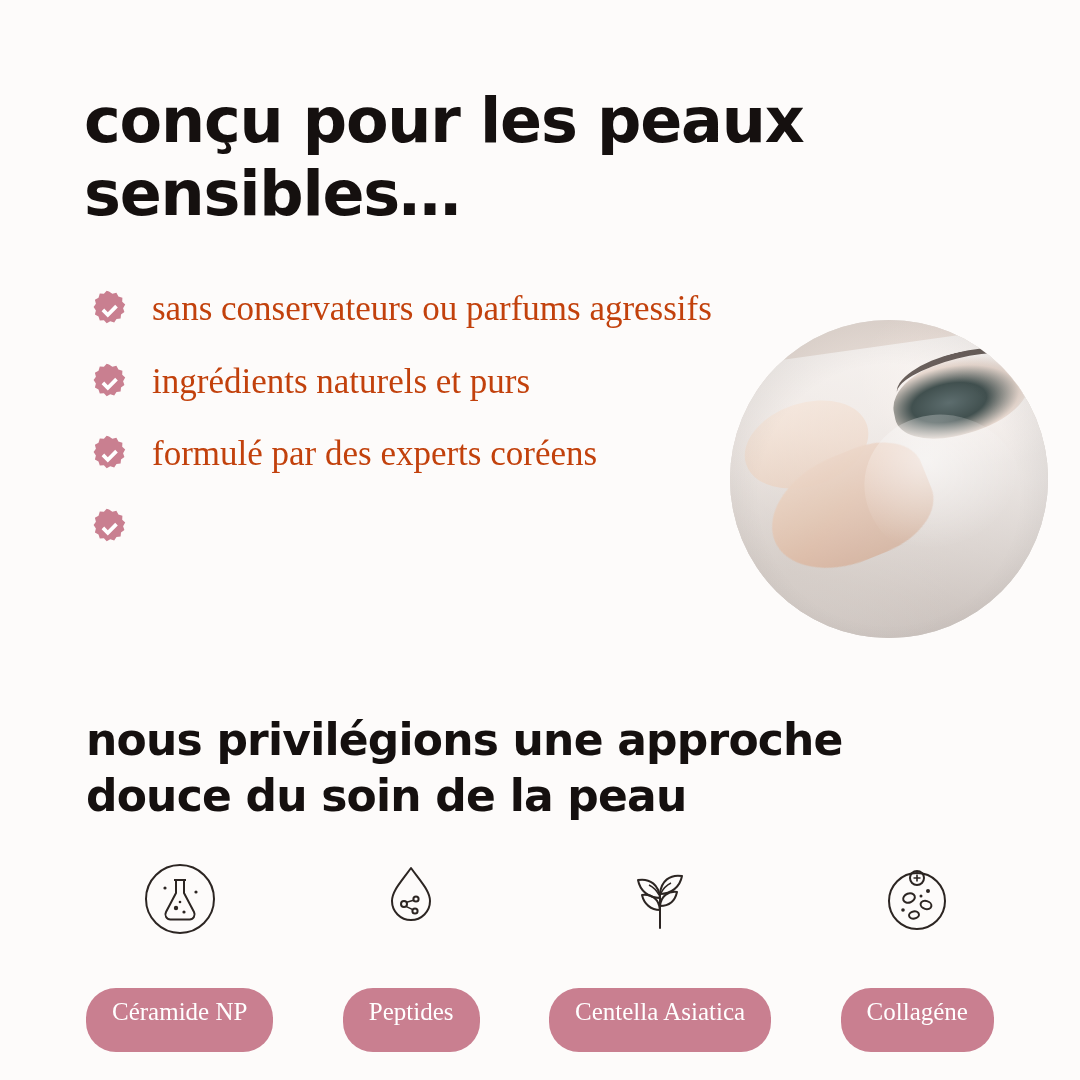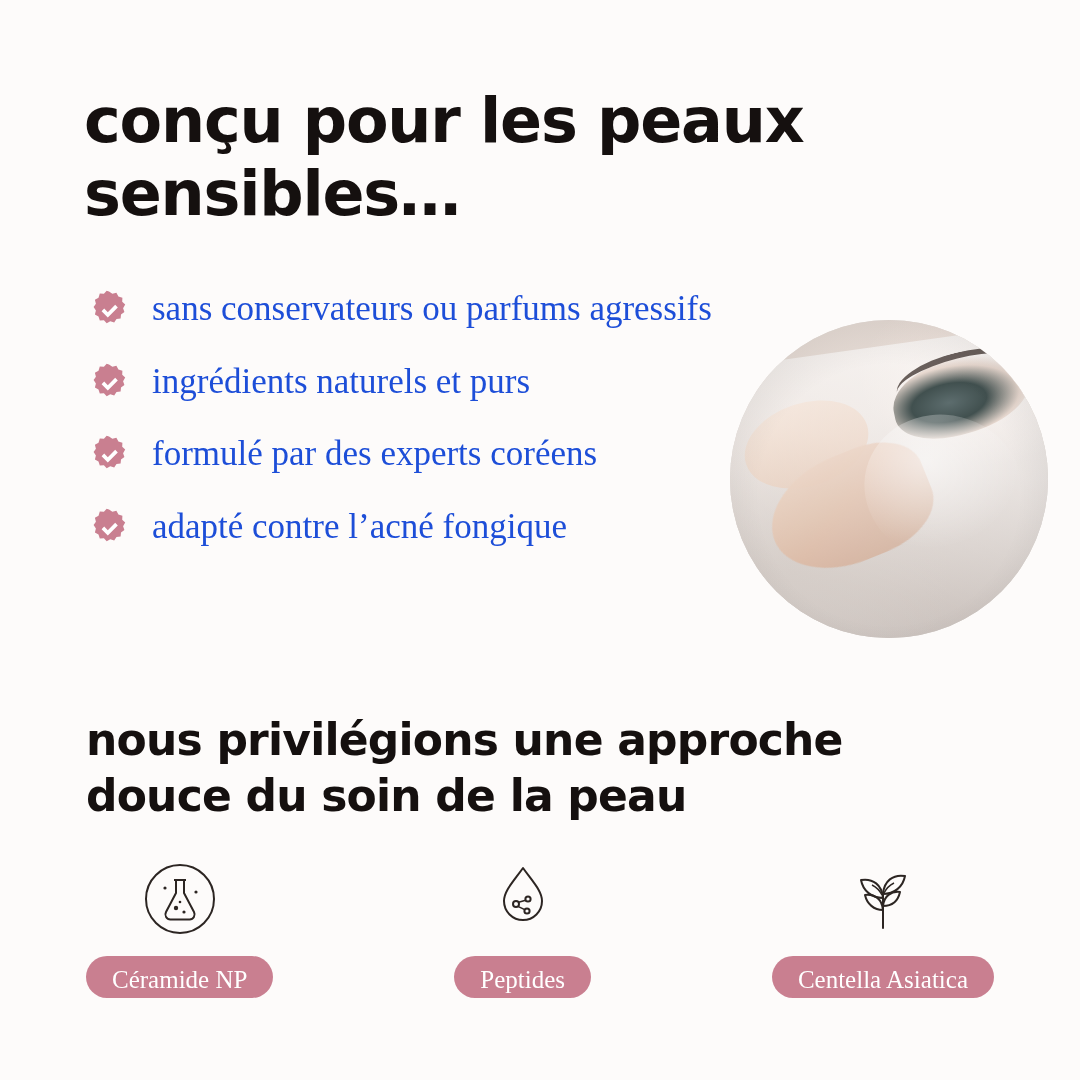--- a/index.html
+++ b/index.html
@@ -48,21 +48,21 @@
     flex: 0 0 auto;
     width: 42px;
     height: 42px;
     margin-right: 22px;
     margin-top: 4px;
   }
   .bullet-text {
     font-family: "Liberation Serif", serif;
     font-size: 35px;
     line-height: 1.33;
-    color: #1d4ed8;
+    color: #c2410c;
     max-width: 620px;
   }
 
   
   .photo {
     position: absolute;
     left: 730px;
     top: 320px;
     width: 318px;
     height: 318px;
@@ -179,26 +179,27 @@
   }
   .ingredient-icon {
     width: 82px;
     height: 82px;
     margin-bottom: 16px;
   }
   .chip {
     background: #c97f90;
     color: #ffffff;
     border-radius: 30px;
-    padding: 11px 26px 6px;
+    padding: 11px 26px 28px;
     font-family: "Liberation Serif", serif;
     font-size: 25px;
     line-height: 1;
     white-space: nowrap;
     text-align: center;
+    margin-top: 32px;
   }
 </style>
 </head>
 <body>
 
 <div class="page">
 
   <h1 class="headline">conçu pour les peaux sensibles…</h1>
 
   <ul class="bullets">
@@ -229,21 +230,20 @@
       </span>
       <span class="bullet-text">formulé par des experts coréens</span>
     </li>
     <li class="bullet">
       <span class="bullet-icon">
         <svg viewBox="0 0 42 42" width="42" height="42" aria-hidden="true">
           <path fill="#c97f90" d="M21 1.5l3.4 2.3 4-1 2 3.6 4 1.3-.2 4.1 3 2.8-2.1 3.6 1.3 3.9-3.4 2.3-.4 4.1-4.1.6-2.3 3.4-3.9-1.3-3.6 2.1-2.8-3-4.1.2-1.3-4-3.6-2 1-4-2.3-3.4 2.3-3.4-1-4 3.6-2 1.3-4.1 4.1.2 2.8-3z"></path>
           <path fill="#ffffff" d="M13.6 21.2l2.6-2.6 3.6 3.6 7.4-7.4 2.6 2.6-10 10z"></path>
         </svg>
       </span>
-      <span class="bullet-text">adapté contre l’acné fongique</span>
     </li>
   </ul>
 
   <div class="photo">
     <div class="skin"></div>
     <div class="cheek"></div>
     <div class="nose"></div>
     <div class="sheet"></div>
     <div class="eye"></div>
     <div class="lash"></div>
@@ -290,15 +290,31 @@
           <path d="M41 40C30 40 21 33 19 22c12-2 21 5 22 18z" fill="none" stroke="#2c2522" stroke-width="2" stroke-linejoin="round"></path>
           <path d="M41 36c1-13 10-20 22-18-2 11-11 18-22 18z" fill="none" stroke="#2c2522" stroke-width="2" stroke-linejoin="round"></path>
           <path d="M41 52c-9 0-16-6-18-15 10-1 17 4 18 15z" fill="none" stroke="#2c2522" stroke-width="2" stroke-linejoin="round"></path>
           <path d="M41 48c1-10 8-15 17-14-2 9-8 14-17 14z" fill="none" stroke="#2c2522" stroke-width="2" stroke-linejoin="round"></path>
           <path d="M30 27c4 2 8 6 10 10M52 25c-4 2-8 6-10 10" fill="none" stroke="#2c2522" stroke-width="1.4"></path>
         </svg>
       </span>
       <span class="chip">Centella Asiatica</span>
     </div>
 
+    <div class="ingredient">
+      <span class="ingredient-icon">
+        <svg viewBox="0 0 82 82" width="82" height="82" aria-hidden="true">
+          <circle cx="41" cy="43" r="28" fill="none" stroke="#2c2522" stroke-width="2"></circle>
+          <circle cx="41" cy="20" r="7" fill="none" stroke="#2c2522" stroke-width="2"></circle>
+          <path d="M37.5 20h7M41 16.5v7" fill="none" stroke="#2c2522" stroke-width="1.6"></path>
+          <ellipse cx="33" cy="40" rx="6" ry="4.5" fill="none" stroke="#2c2522" stroke-width="2" transform="rotate(-20 33 40)"></ellipse>
+          <ellipse cx="50" cy="47" rx="5.5" ry="4" fill="none" stroke="#2c2522" stroke-width="2" transform="rotate(15 50 47)"></ellipse>
+          <ellipse cx="38" cy="57" rx="5" ry="3.6" fill="none" stroke="#2c2522" stroke-width="2" transform="rotate(-10 38 57)"></ellipse>
+          <circle cx="52" cy="33" r="2" fill="#2c2522"></circle>
+          <circle cx="27" cy="52" r="1.8" fill="#2c2522"></circle>
+          <circle cx="45" cy="38" r="1.5" fill="#2c2522"></circle>
+        </svg>
+      </span>
+      <span class="chip">Collagéne</span>
+    </div>
 
   </div>
 </div>
 
 </body></html>

